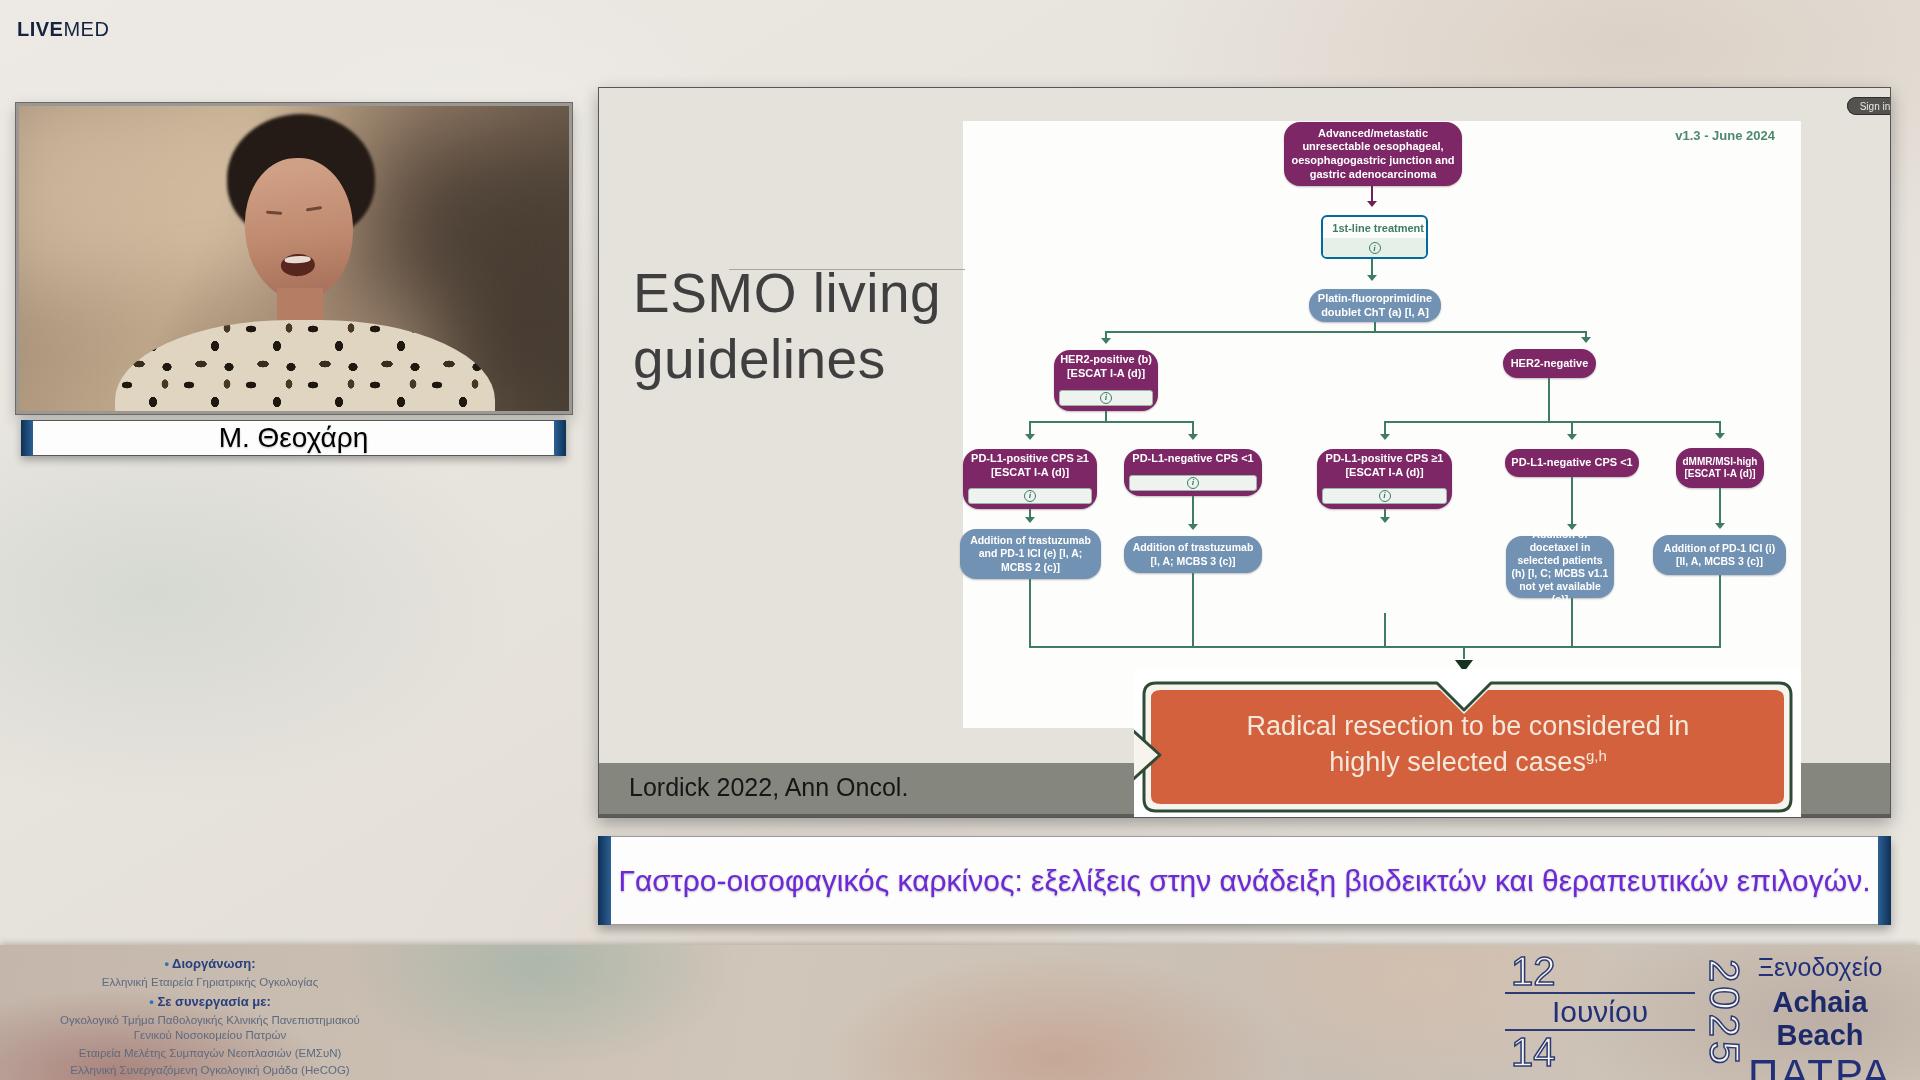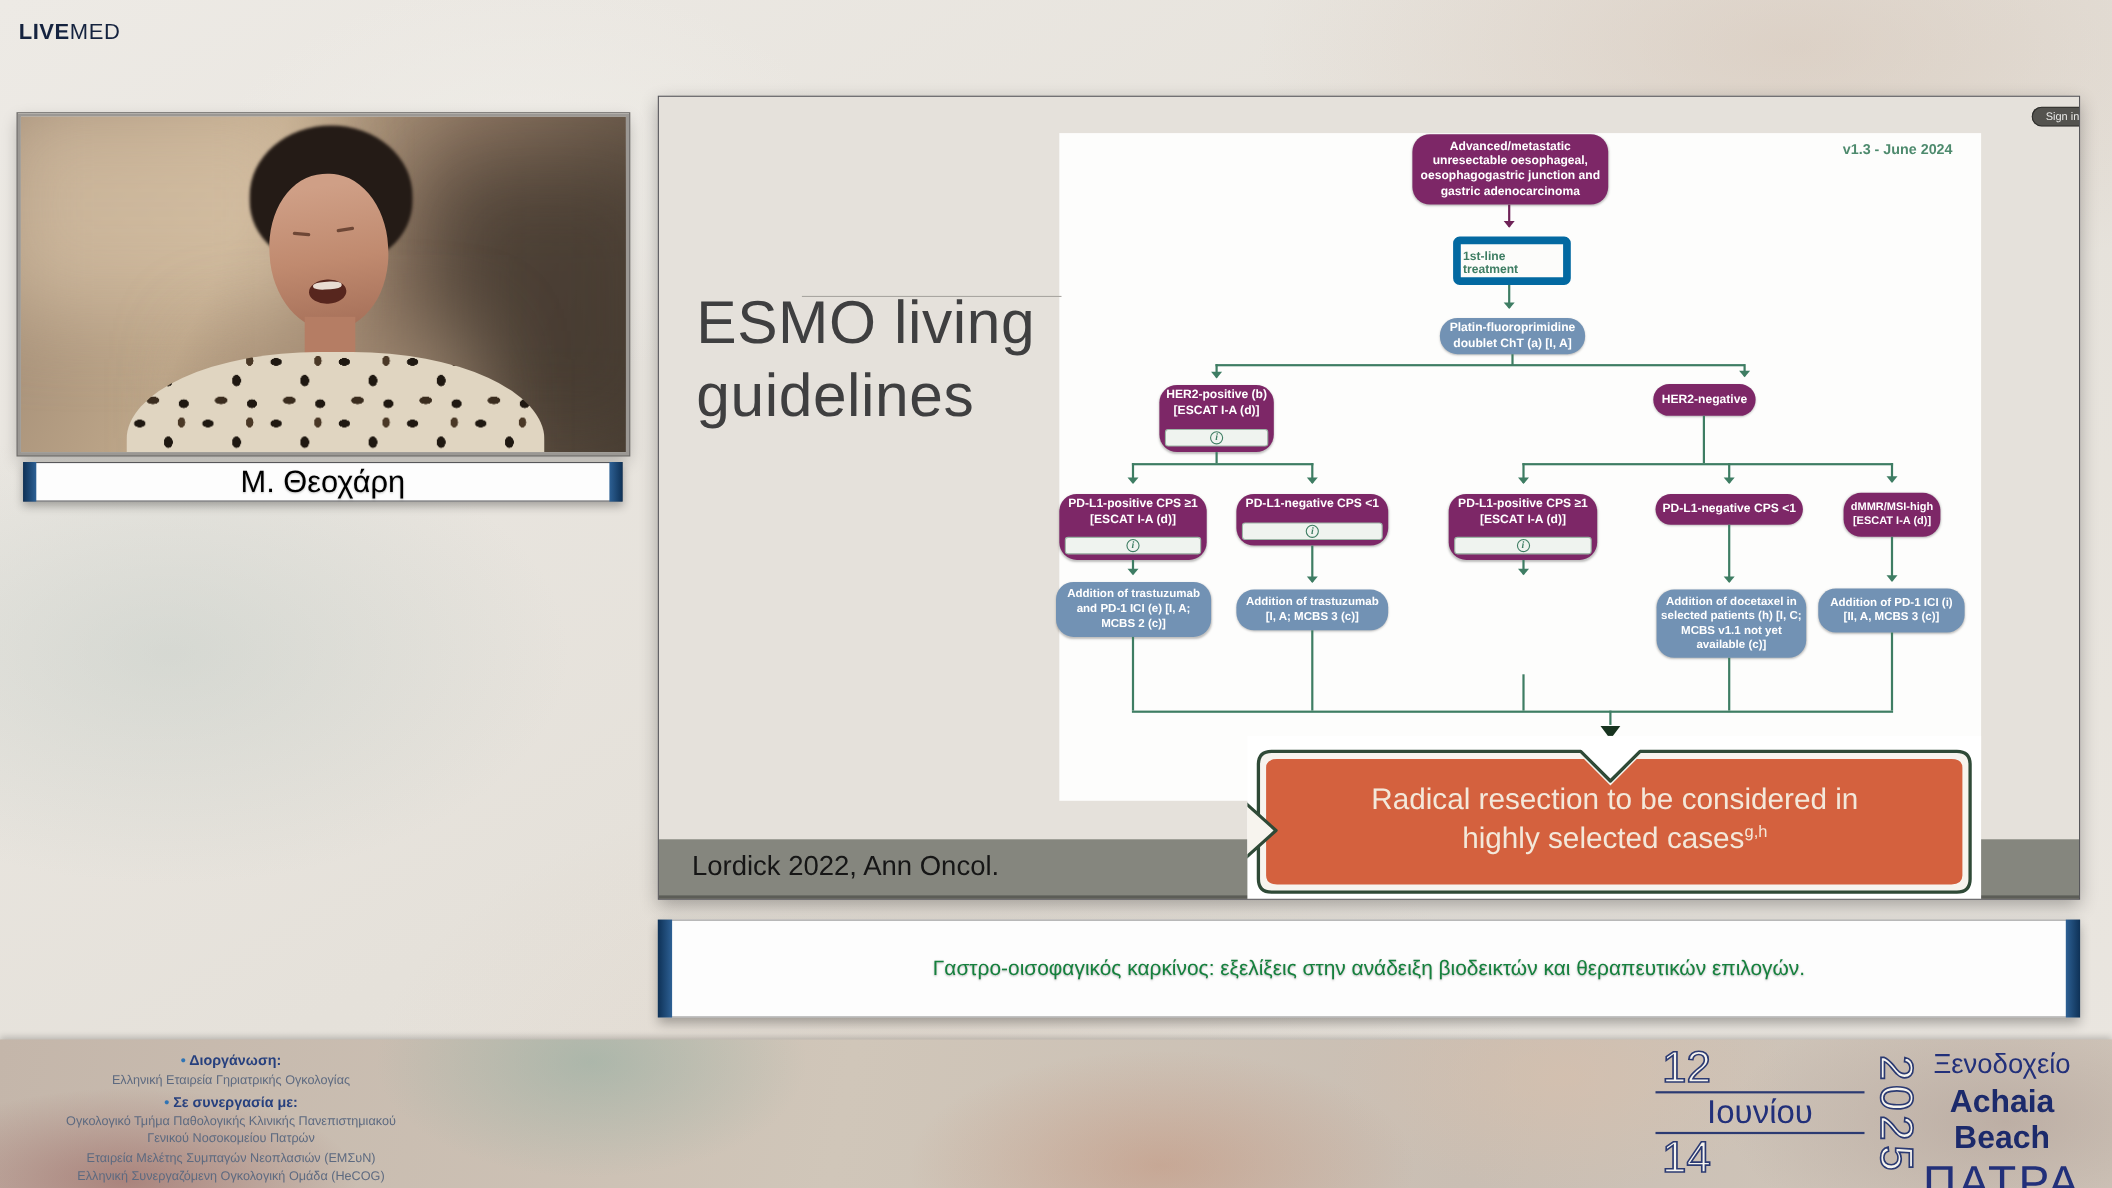--- a/index.html
+++ b/index.html
@@ -69,22 +69,22 @@
   .fc-box{position:absolute;display:flex;align-items:center;justify-content:center;text-align:center;
     border-radius:16px;color:#fff;font-weight:bold;font-size:11px;line-height:1.24;padding:3px 4px;}
   .fc-box.purple{background:#7d2767;box-shadow:0 1px 2px rgba(0,0,0,.25);}
   .fc-box.blue{background:#7292b4;box-shadow:0 1px 2px rgba(0,0,0,.25);}
   .fc-box.col{flex-direction:column;justify-content:space-between;padding:3px;}
   .fc-info{width:calc(100% - 4px);height:16px;background:#eff3ef;border:1px solid #9cb6a6;border-radius:3px;
     display:flex;align-items:center;justify-content:center;margin:2px;}
   .info-icon{width:12px;height:12px;border:1.4px solid #3e7d63;border-radius:50%;color:#3e7d63;
     font-size:9px;font-weight:bold;font-family:"Liberation Serif",serif;display:flex;align-items:center;justify-content:center;font-style:italic;}
   .info-icon::after{content:"i";}
-  .fc-gate{position:absolute;border:7px solid #0369a1;border-radius:6px;background:#fcfcfa;overflow:hidden;
-    display:flex;flex-direction:column;text-align:left;}
+  .fc-gate{position:absolute;border:2px solid #0369a1;border-radius:6px;background:#fcfcfa;overflow:hidden;
+    display:flex;flex-direction:column;text-align:right;}
   .fc-gate-label{color:#3e7d63;font-weight:bold;font-size:11px;padding:5px 2px 4px;}
   .fc-gate-info{background:#e7efe9;flex:1;display:flex;align-items:center;justify-content:center;}
 
   
   .vline{position:absolute;width:2px;background:#3e7d63;}
   .hline{position:absolute;height:2px;background:#3e7d63;}
   .vline.purple-line{background:#6e2257;}
   .arr::after{content:'';position:absolute;bottom:-6px;left:-4px;border:5px solid transparent;border-top:6px solid #3e7d63;}
   .arr.purple-line::after{border-top-color:#6e2257;}
   .tri-down{position:absolute;width:0;height:0;border-left:9px solid transparent;border-right:9px solid transparent;border-top:12px solid #17331f;}
@@ -93,21 +93,21 @@
   .callout{position:absolute;left:535px;top:581px;width:667px;height:150px;background:#fff;}
   .callout svg{position:absolute;left:0;top:0;}
   .callout-text{position:absolute;left:84px;top:40px;width:500px;text-align:center;font-size:27px;line-height:1.32;color:#f3e8da;}
   .callout-sup{font-size:15px;vertical-align:super;}
 
   
   .caption-bar{position:absolute;left:598px;top:836px;width:1293px;height:89px;background:#fdfdfd;
     border:1px solid #9b9b9b;box-shadow:0 5px 10px rgba(0,0,0,.3);display:flex;align-items:center;justify-content:center;}
   .caption-bar .cap{position:absolute;top:-1px;bottom:-1px;width:13px;background:linear-gradient(90deg,#0e3156,#2d6094);}
   .caption-bar .cap.left{left:-1px;} .caption-bar .cap.right{right:-1px;background:linear-gradient(270deg,#0e3156,#2d6094);}
-  .caption-text{font-size:19px;color:#15803d;white-space:nowrap;text-shadow:0 1px 2px rgba(0,0,0,.3);}
+  .caption-text{font-size:30px;color:#6d28d9;white-space:nowrap;text-shadow:0 1px 2px rgba(0,0,0,.3);}
 
   
   .footer{position:absolute;left:0;top:945px;width:1920px;height:135px;
     background:
       radial-gradient(300px 120px at 6% 95%, rgba(128,52,52,.40), transparent 70%),
       radial-gradient(280px 150px at 28% 15%, rgba(140,172,160,.5), transparent 70%),
       radial-gradient(330px 150px at 55% 85%, rgba(188,118,88,.35), transparent 70%),
       radial-gradient(300px 150px at 74% 25%, rgba(216,192,172,.6), transparent 70%),
       radial-gradient(360px 170px at 95% 55%, rgba(168,150,142,.5), transparent 70%),
       linear-gradient(100deg,#c4b6aa,#d0c6b9 40%,#c9beb3 70%,#d3c9bd);
@@ -230,21 +230,21 @@
     <div class="fc-box purple" style="left:1077px;top:360px;width:88px;height:40px;font-size:10px;">dMMR/MSI-high [ESCAT I-A (d)]</div>
 
     <div class="vline arr" style="left:430px;top:421px;height:13px;"></div>
     <div class="vline arr" style="left:593px;top:408px;height:33px;"></div>
     <div class="vline arr" style="left:785px;top:421px;height:13px;"></div>
     <div class="vline arr" style="left:972px;top:389px;height:52px;"></div>
     <div class="vline arr" style="left:1120px;top:400px;height:40px;"></div>
 
     <div class="fc-box blue" style="left:361px;top:441px;width:141px;height:50px;font-size:10.5px;">Addition of trastuzumab and PD-1 ICI (e) [I, A; MCBS 2 (c)]</div>
     <div class="fc-box blue" style="left:525px;top:448px;width:138px;height:37px;font-size:10.5px;">Addition of trastuzumab [I, A; MCBS 3 (c)]</div>
-    <div class="fc-box blue" style="left:907px;top:448px;width:136px;height:62px;font-size:10.5px;">Addition of docetaxel in selected patients (h) [I, C; MCBS v1.1 not yet available (c)]</div>
+    <div class="fc-box blue" style="left:907px;top:448px;width:108px;height:62px;font-size:10.5px;">Addition of docetaxel in selected patients (h) [I, C; MCBS v1.1 not yet available (c)]</div>
     <div class="fc-box blue" style="left:1054px;top:447px;width:133px;height:40px;font-size:10.5px;">Addition of  PD-1 ICI (i) [II, A, MCBS 3 (c)]</div>
 
     <div class="vline" style="left:430px;top:491px;height:67px;"></div>
     <div class="vline" style="left:593px;top:485px;height:73px;"></div>
     <div class="vline" style="left:785px;top:525px;height:33px;"></div>
     <div class="vline" style="left:972px;top:510px;height:48px;"></div>
     <div class="vline" style="left:1120px;top:487px;height:71px;"></div>
     <div class="hline" style="left:430px;top:558px;width:692px;"></div>
     <div class="vline" style="left:864px;top:558px;height:13px;"></div>
     <div class="tri-down" style="left:856px;top:572px;"></div>

